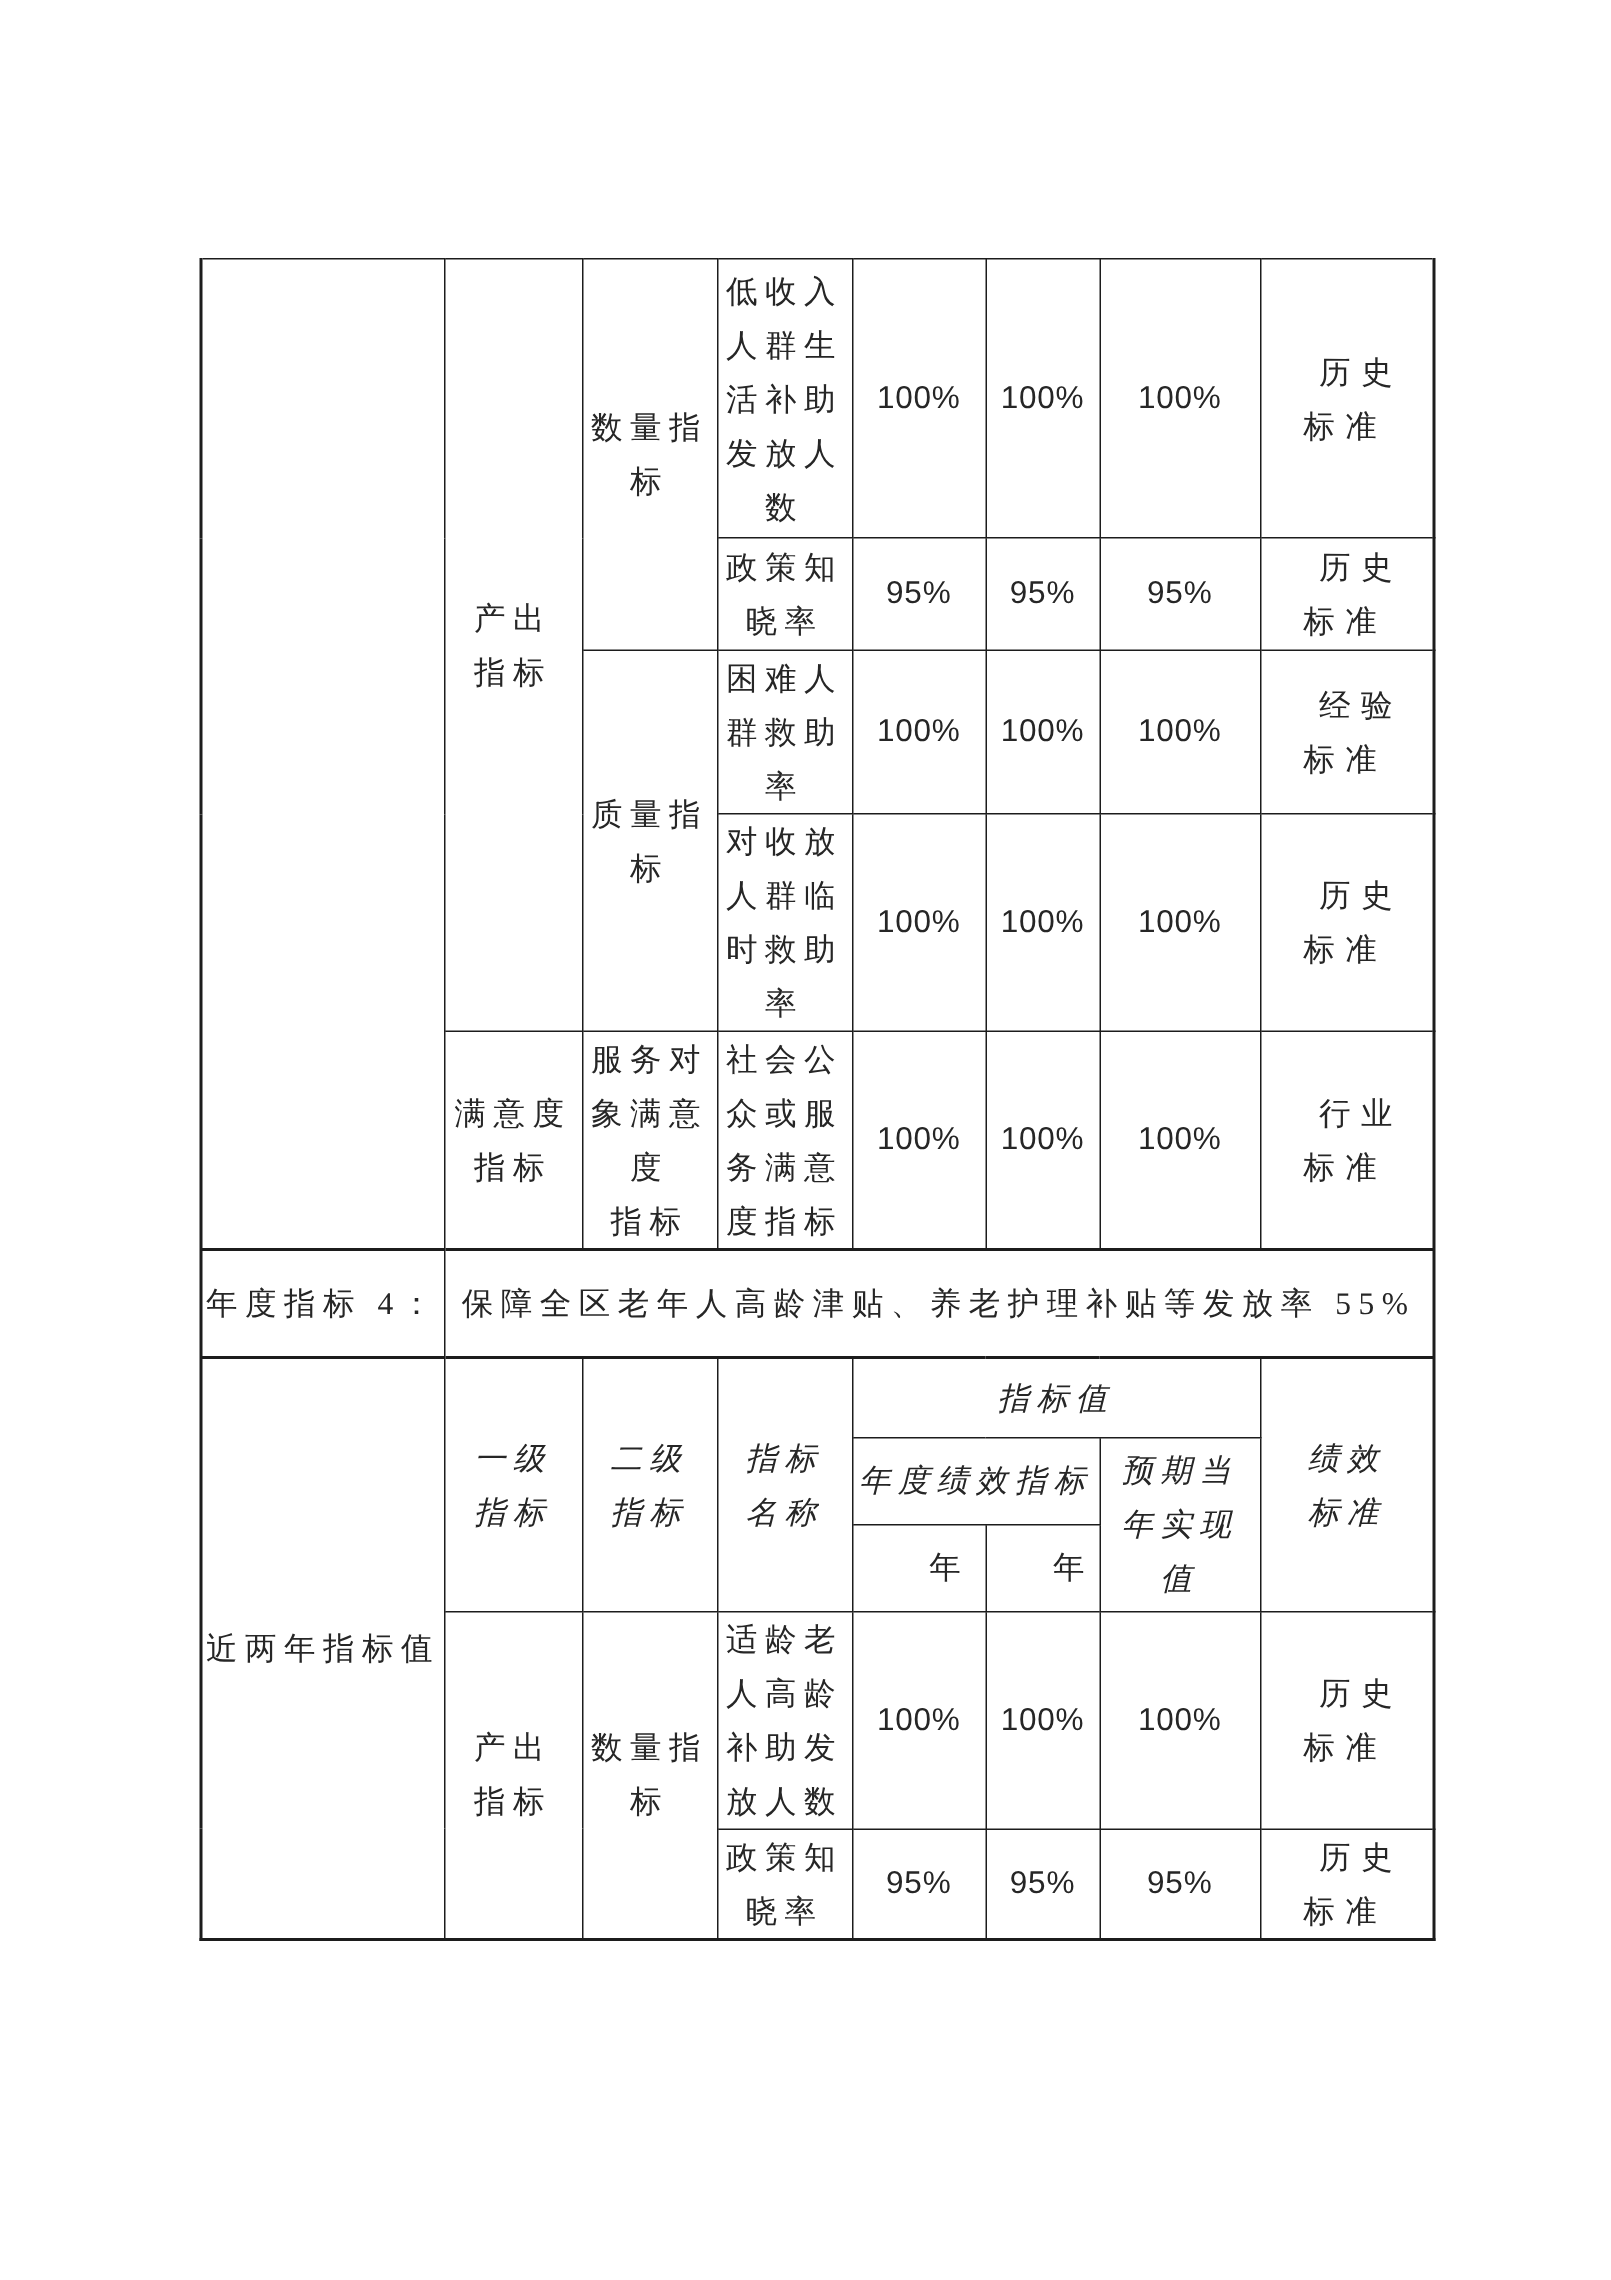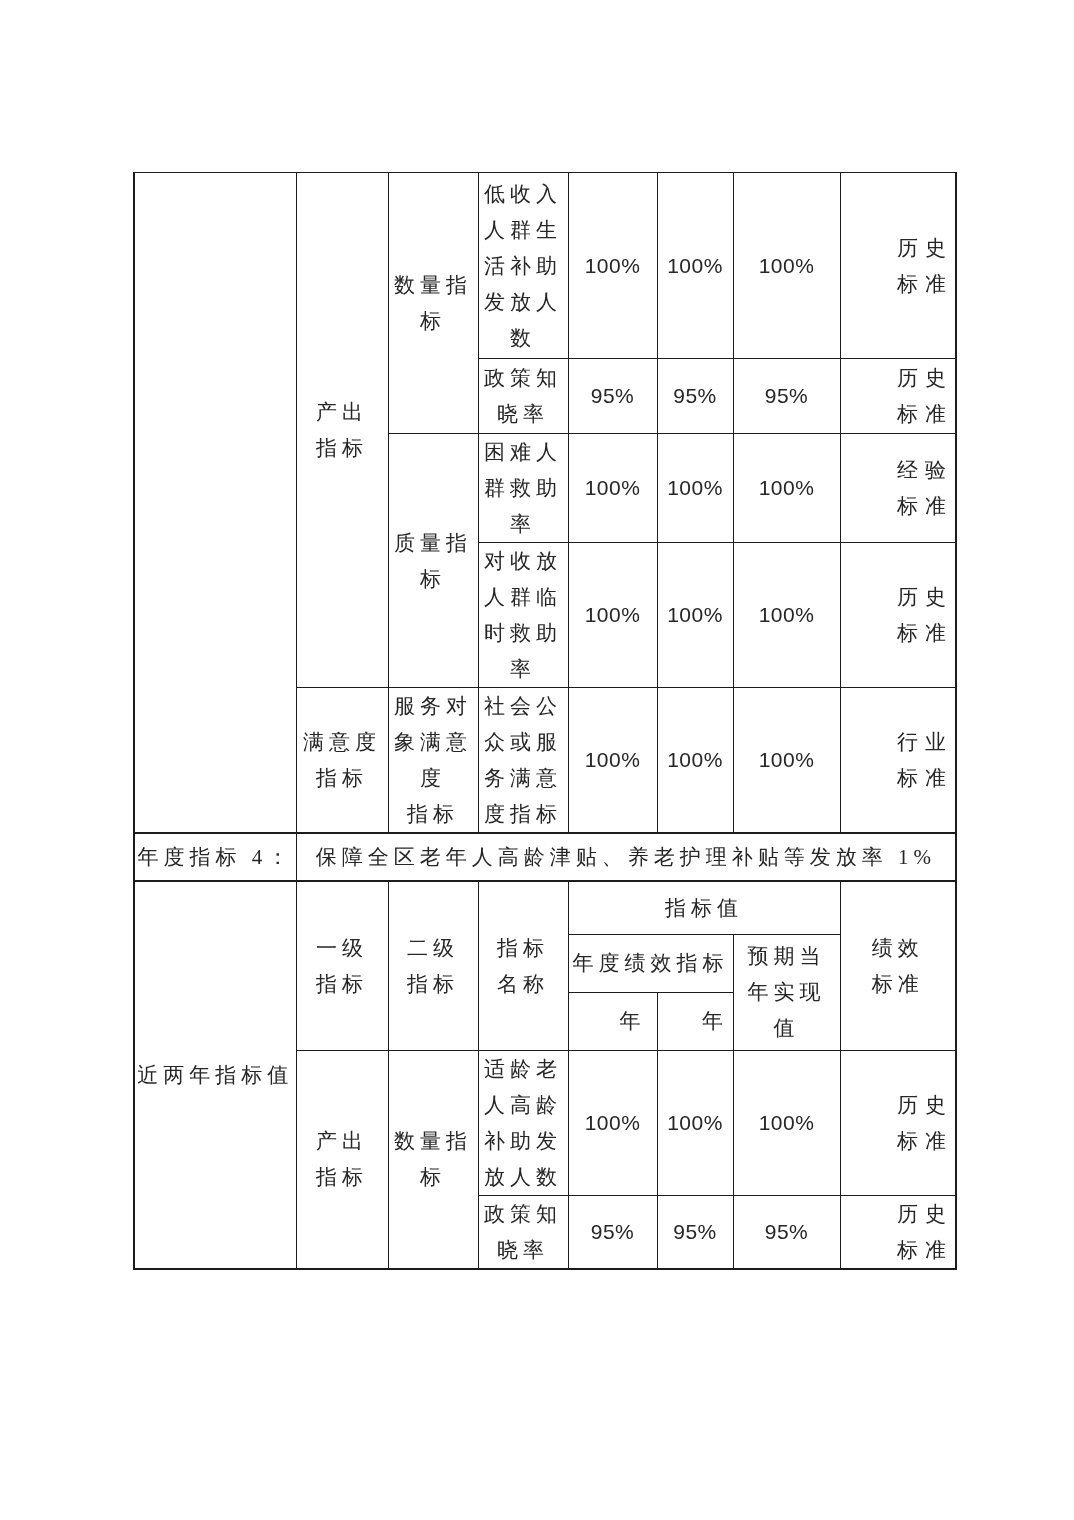--- a/index.html
+++ b/index.html
@@ -26,33 +26,33 @@
     margin-left:44px;
   }
   
   table.perf td.num {
     font-family:Liberation Sans, sans-serif;
     letter-spacing:0.5px;
     white-space:nowrap;
   }
   
   table.perf td.std {
-    text-align:right;
+    text-align:center;
     padding-left:0;
     text-indent:21px;
     letter-spacing:7px;
   }
   
   table.perf td.year { padding-left:42px; }
   
   tr.sep td { border-top:2px solid #1c1c1c; border-bottom:2px solid #1c1c1c; }
   td.annual-label { letter-spacing:1px; white-space:nowrap; }
   td.annual-content { letter-spacing:1px; white-space:nowrap; }
   td.group-label { letter-spacing:2px; white-space:nowrap; }
-  td.hdr { letter-spacing:4px; }
+  td.hdr { letter-spacing:4px;font-style:italic; }
 </style>
 </head>
 <body>
 
 <div class="page">
   <table class="perf">
     <colgroup>
       <col style="width:162px">
         <col style="width:92px">
         <col style="width:90px">
@@ -124,23 +124,23 @@
 众或服
 务满意
 度指标</td>
         <td class="num">100%</td>
         <td class="num">100%</td>
         <td class="num">100%</td>
         <td class="std">行业
 标准</td>
       </tr>
 
-      <tr class="sep" style="height:48px">
+      <tr class="sep" style="height:72px">
         <td class="annual-label">年度指标 4：</td>
-        <td class="annual-content" colspan="7">保障全区老年人高龄津贴、养老护理补贴等发放率 1%</td>
+        <td class="annual-content" colspan="7">保障全区老年人高龄津贴、养老护理补贴等发放率 55%</td>
       </tr>
 
       <tr style="height:53px">
         <td rowspan="5" class="group-label">近两年指标值</td>
         <td rowspan="3" class="hdr">一级
 指标</td>
         <td rowspan="3" class="hdr">二级
 指标</td>
         <td rowspan="3" class="hdr">指标
 名称</td>

